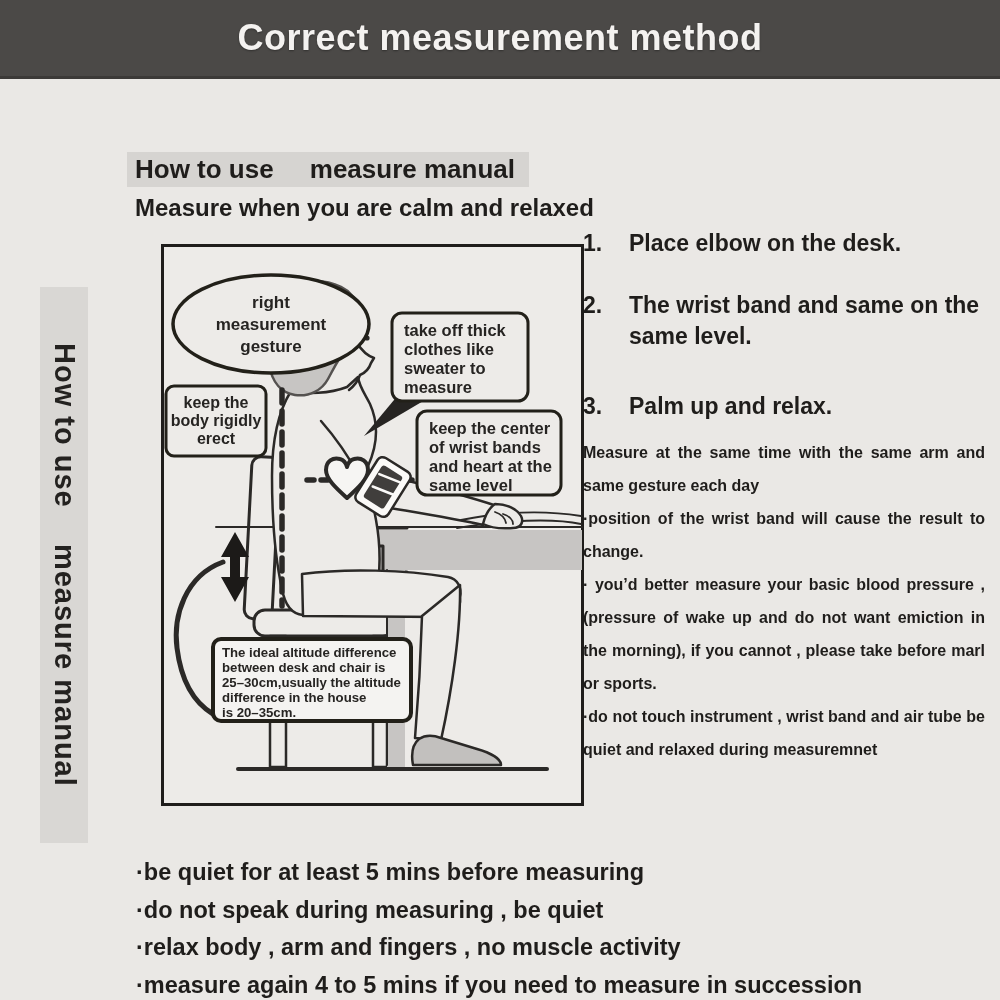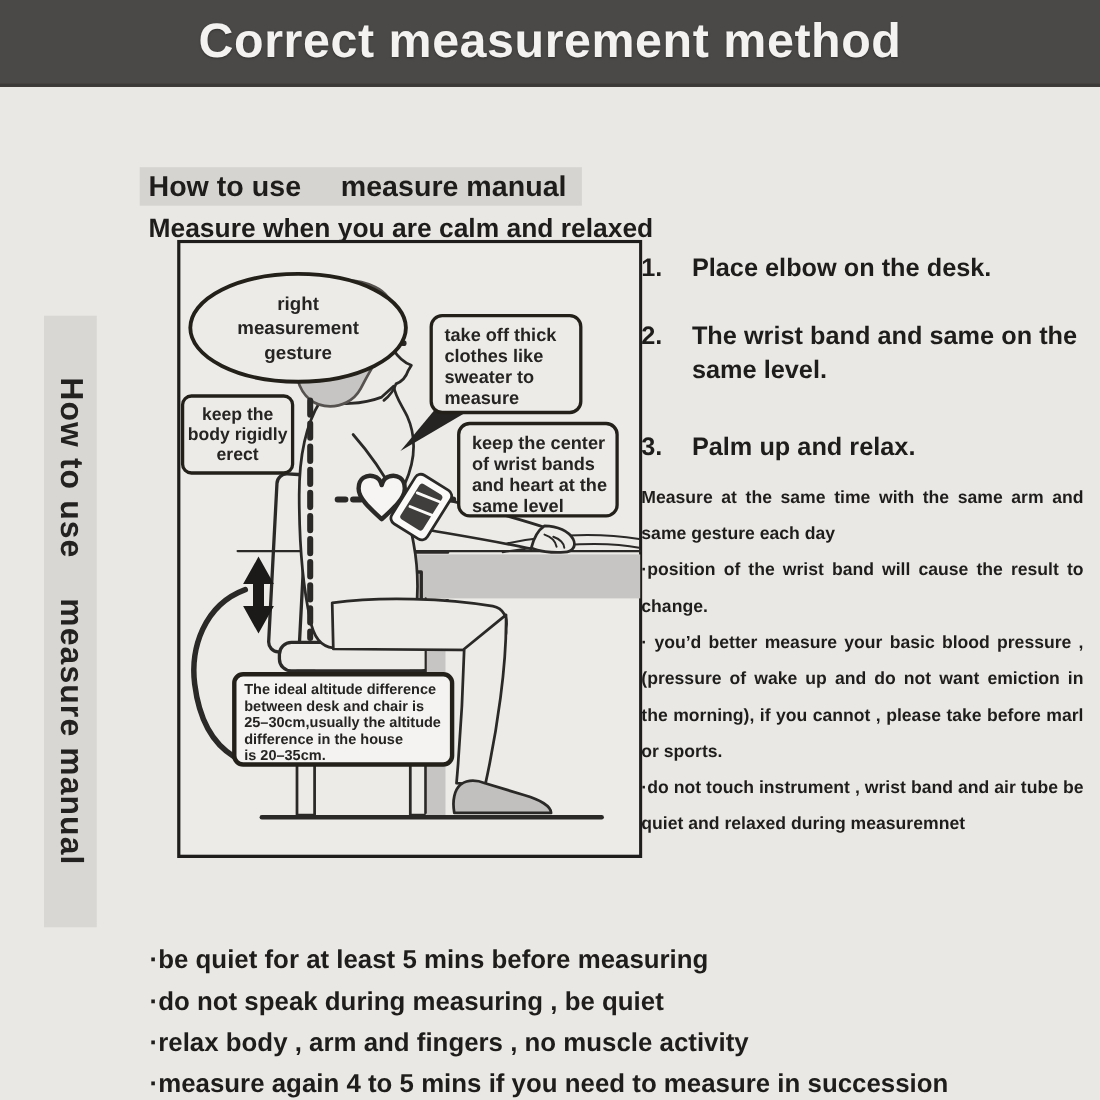--- a/index.html
+++ b/index.html
@@ -9,21 +9,21 @@
     font-family:"Liberation Sans",sans-serif;
     color:#1f1d1b;
   }
   
   .header-bar{
     position:absolute;left:0;top:0;width:1000px;height:76px;
     background:#4b4947;border-bottom:3px solid #3c3a38;
     display:flex;align-items:center;justify-content:center;
   }
   .header-bar .title{
-    color:#f4f2f0;font-size:44px;font-weight:700;letter-spacing:0.5px;
+    color:#f4f2f0;font-size:36px;font-weight:700;letter-spacing:0.5px;
     text-shadow:0 1px 2px rgba(0,0,0,.35);
   }
   
   .v-strip{
     position:absolute;left:40px;top:287px;width:48px;height:556px;
     background:#d9d7d4;
     display:flex;align-items:center;justify-content:center;
   }
   .v-strip .v-text{
     writing-mode:vertical-rl;text-orientation:mixed;white-space:pre;
@@ -32,21 +32,21 @@
   
   .heading-band{
     position:absolute;left:127px;top:152px;height:35px;
     background:#d6d4d1;display:flex;align-items:center;padding:0 14px 0 8px;
   }
   .heading-band .h-text{font-size:26px;font-weight:700;white-space:pre;}
   .subheading{
     position:absolute;left:135px;top:194px;font-size:24px;font-weight:700;
   }
   
-  .diagram-wrap{position:absolute;left:137px;top:218px;width:423px;height:562px;padding-left:24px;}
+  .diagram-wrap{position:absolute;left:137px;top:244px;width:423px;height:562px;padding-left:24px;}
   svg text{font-family:"Liberation Sans",sans-serif;font-weight:700;fill:#262422;}
   .t17{font-size:17px;}
   .t16{font-size:16px;}
   .t165{font-size:16.5px;}
   .t13{font-size:13.2px;}
   .mid{text-anchor:middle;}
   
   .right-col{position:absolute;left:583px;top:228px;width:402px;}
   .step{display:flex;font-size:23px;font-weight:700;line-height:31px;}
   .step .num{flex:0 0 30px;}

